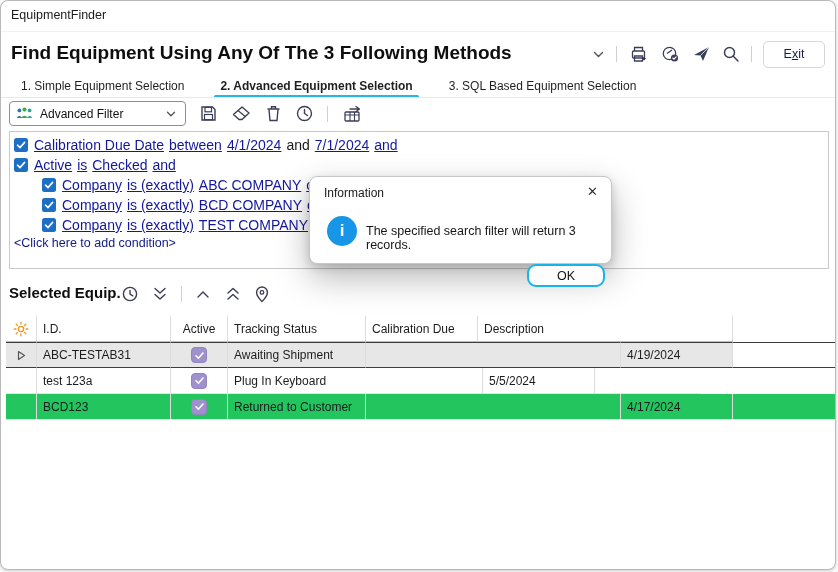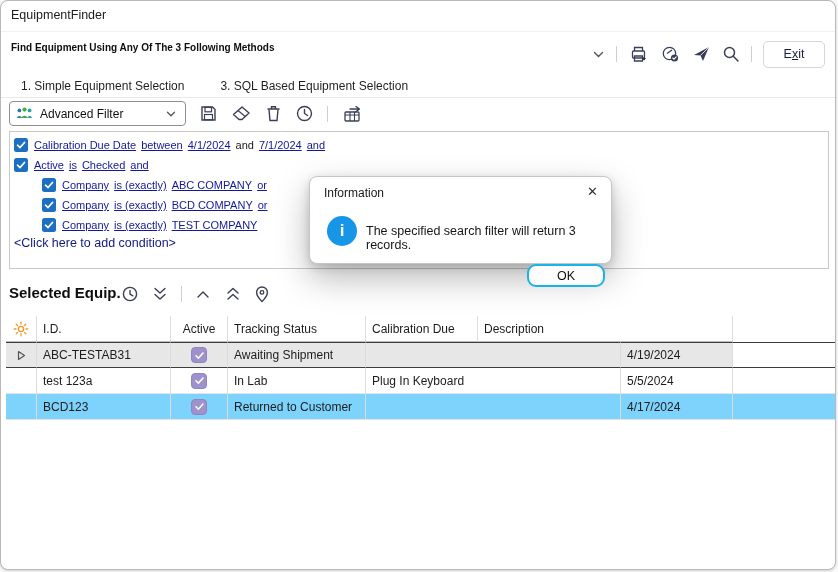--- a/index.html
+++ b/index.html
@@ -8,21 +8,21 @@
   .window {
     position:relative; width:836px; height:570px; margin:0;
     background:#fff; border:1px solid #b9b9b9; border-radius:8px;
     overflow:hidden; box-shadow:0 1px 3px rgba(0,0,0,.18);
   }
   
   .titlebar { position:absolute; left:10px; top:7px; font-size:12.5px; color:#1b1b1b; }
   .title-sep { position:absolute; left:0; top:30px; width:100%; height:1px; background:#f1f1f1; }
 
   
-  .page-title { position:absolute; left:10px; top:41px; font-size:10px; font-weight:700; color:#0e0e0e; }
+  .page-title { position:absolute; left:10px; top:41px; font-size:19px; font-weight:700; color:#0e0e0e; }
   .header-actions { position:absolute; right:10px; top:38px; height:30px; display:flex; align-items:center; gap:11px; color:#3b3e58; }
   .vsep { width:1px; height:16px; background:#cfcfcf; }
   .icon-btn { display:flex; align-items:center; justify-content:center; cursor:default; position:relative; }
   .exit-btn {
     width:62px; height:27px; background:#fff; border:1px solid #d6d6d6; border-radius:5px;
     font-size:12.5px; color:#16203c; display:flex; align-items:center; justify-content:center;
   }
   .exit-btn .key { text-decoration:underline; }
 
   
@@ -36,21 +36,21 @@
   .filter-dropdown {
     position:absolute; left:8px; top:100px; width:177px; height:25px;
     border:1px solid #8f8f8f; border-radius:4px; background:#fff;
     display:flex; align-items:center; gap:7px; padding:0 8px 0 6px; font-size:12px; color:#111;
   }
   .filter-dropdown .label { flex:1; }
   .toolbar-icons { position:absolute; left:198px; top:100px; height:25px; display:flex; align-items:center; gap:13px; color:#3b3e58; }
 
   
   .filter-panel { position:absolute; left:8px; top:130px; width:820px; height:138px; border:1px solid #c9c9c9; background:#fff; }
-  .cond-row { position:absolute; display:flex; align-items:center; gap:6px; font-size:11px; height:18px; }
+  .cond-row { position:absolute; display:flex; align-items:center; gap:6px; font-size:14px; height:18px; }
   .cond-row .words { display:flex; gap:5px; white-space:nowrap; }
   .chk-blue { width:14px; height:14px; background:#1d6fc4; border-radius:2.5px; display:flex; align-items:center; justify-content:center; }
   .lnk { color:#12189b; text-decoration:underline; }
   .plain { color:#1a1a1a; }
   .add-cond { position:absolute; left:4px; top:104px; font-size:12.5px; color:#101a82; }
 
   
   .dialog {
     position:absolute; left:308px; top:175px; width:303px; height:88px; background:#fff;
     border:1px solid #c6c6c6; border-radius:8px; z-index:10;
@@ -77,21 +77,21 @@
   
   .grid { position:absolute; left:5px; top:315px; width:833px; font-size:12px; color:#1c1c1c; }
   .grid-row { display:flex; height:26px; }
   .cell { border-right:1px solid #dcdcdc; border-bottom:1px solid #e4e4e4; padding:0 6px; display:flex; align-items:center; overflow:hidden; white-space:nowrap; background:#fff; }
   .c0 { width:31px; justify-content:center; padding:0; }
   .c1 { width:134px; } .c2 { width:57px; justify-content:center; }
   .c3 { width:138px; } .c4 { width:255px; } .c5 { width:112px; } .c6 { width:106px; border-right:none; }
   .grid-header .cell { background:#fff; border-bottom:1px solid #bdbdbd; }
   .row-selected .cell { background:#e7e7e7; border-top:1.5px solid #3c3c3c; border-bottom:1.5px solid #3c3c3c; }
   .row-selected .c6 { background:#fff; }
-  .row-alt .cell { background:#7dd3fc; }
+  .row-alt .cell { background:#22c55e; }
   .chk-purple { width:16px; height:16px; background:#9f92cc; border:1px solid #9184c1; border-radius:4px; display:flex; align-items:center; justify-content:center; }
 
   svg { display:block; }
 </style>
 </head>
 <body>
 
 <div class="window">
 
   <div class="titlebar">EquipmentFinder</div>
@@ -136,20 +136,21 @@
     <span class="vsep"></span>
     <div class="exit-btn">
       <span>E</span>
         <span class="key">x</span>
         <span>it</span>
     </div>
   </div>
 
   <div class="tabs">
     <div class="tab">1. Simple Equipment Selection</div>
+    <div class="tab active">2. Advanced Equipment Selection</div>
     <div class="tab">3. SQL Based Equipment Selection</div>
   </div>
   <div class="tabs-underline"></div>
 
   <div class="filter-dropdown">
     <span>
       <svg width="17" height="15" viewBox="0 0 17 15">
         <circle cx="3.4" cy="4.4" r="1.9" fill="#2878a8"></circle>
           <path d="M0.8 12 a2.7 2.7 0 0 1 5.2 0 z" fill="#2878a8"></path>
         <circle cx="8.5" cy="3.6" r="2.1" fill="#3fae49"></circle>
@@ -366,21 +367,20 @@
     <div class="grid-row">
       <div class="cell c0"></div>
       <div class="cell c1">test 123a</div>
       <div class="cell c2">
         <span class="chk-purple">
             <svg width="11" height="11" viewBox="0 0 11 11">
               <path d="M2 5.8 L4.4 8.2 L9 3" fill="none" stroke="#fff" stroke-width="1.6" stroke-linecap="round"></path>
             </svg>
           </span>
       </div>
-      <div class="cell c3">In Lab</div>
       <div class="cell c4">Plug In Keyboard</div>
       <div class="cell c5">5/5/2024</div>
       <div class="cell c6"></div>
     </div>
 
     <div class="grid-row row-alt">
       <div class="cell c0"></div>
       <div class="cell c1">BCD123</div>
       <div class="cell c2">
         <span class="chk-purple">

